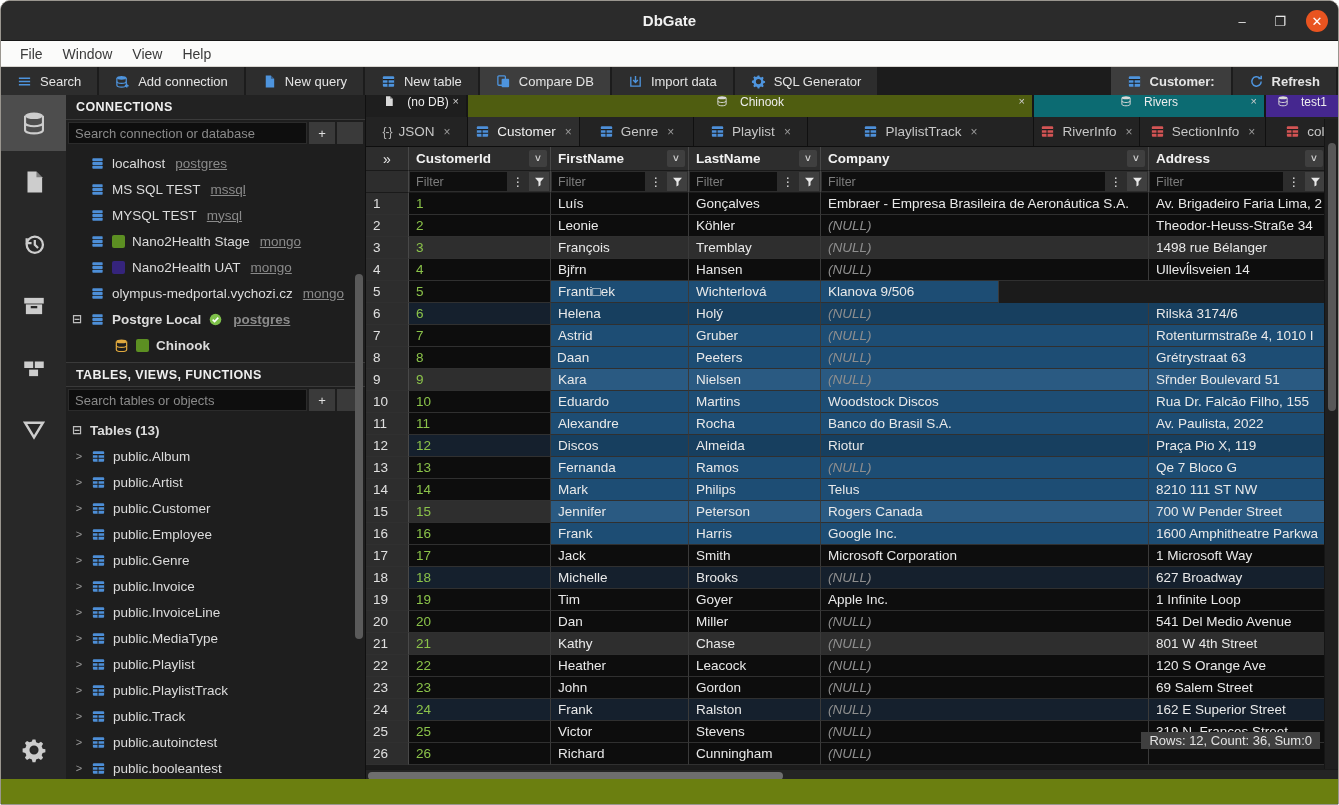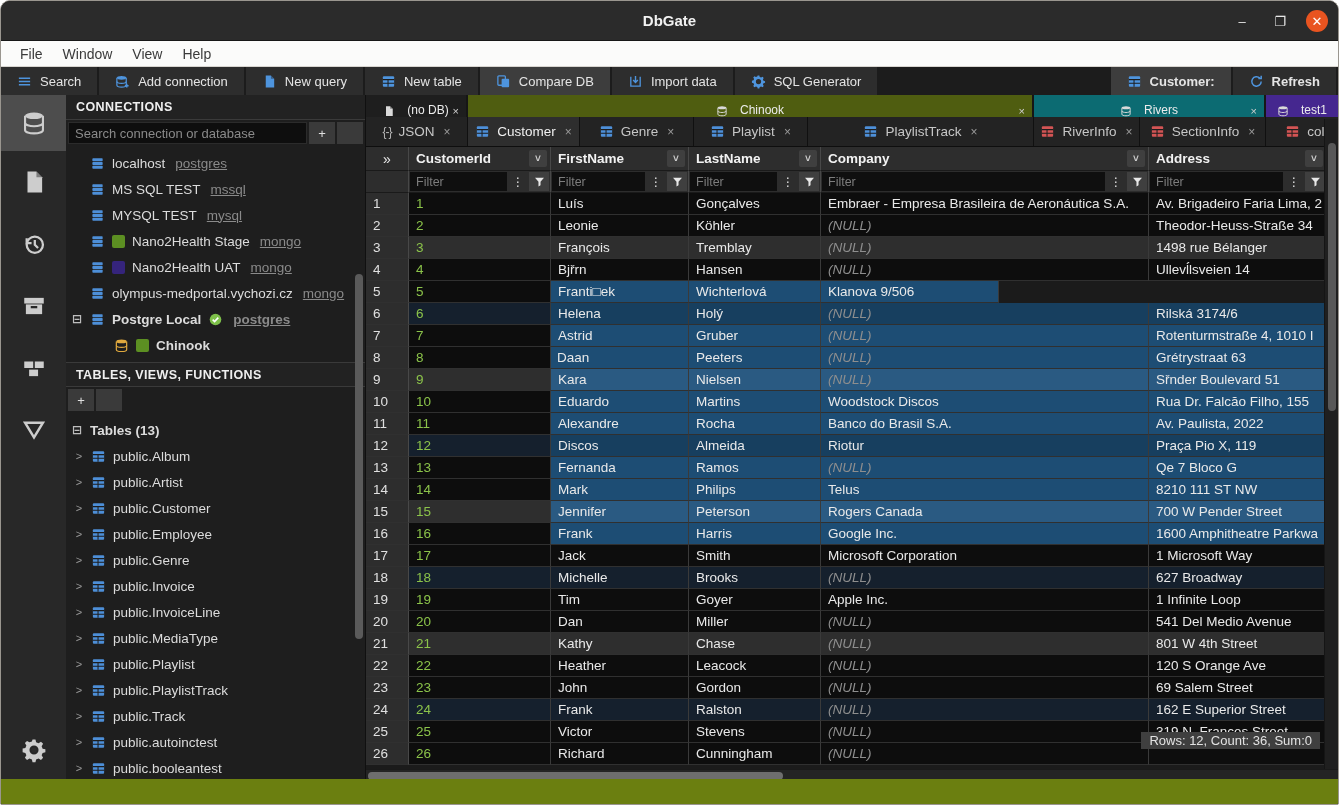--- a/index.html
+++ b/index.html
@@ -46,21 +46,21 @@
   .tree-row .eng{color:#8a8a8a;margin-left:3px;text-decoration:underline;}
   .tree-row .collapse{color:#bdbdbd;font-size:12px;width:12px;margin-left:-19px;text-align:center;}
   .tree-row .chev{color:#9a9a9a;font-size:11px;width:10px;margin-left:-16px;text-align:center;}
   .tree-row.bold{font-weight:bold;}
   .tree-row.child{padding-left:48px;}
   .swatch{width:13px;height:13px;border-radius:2px;display:inline-block;flex:0 0 auto;}
   .vscroll{position:absolute;width:8px;border-radius:4px;background:#5a5a5a;right:2px;}
   
   .content{flex:1;position:relative;background:#1b1b1b;overflow:hidden;}
   .tabgroups{display:flex;height:22px;background:#161616;}
-  .tabgroup{display:flex;align-items:flex-end;justify-content:center;gap:12px;color:#ececec;font-size:12px;
+  .tabgroup{display:flex;align-items:flex-start;justify-content:center;gap:12px;color:#ececec;font-size:12px;
     border-right:2px solid #161616;position:relative;overflow:hidden;flex:0 0 auto;}
   .tabgroup .x{position:absolute;right:7px;color:#cfcfcf;font-size:11px;}
   .tabs{display:flex;height:30px;background:#1d1d1d;border-bottom:1px solid #0e0e0e;}
   .tab{display:flex;align-items:center;justify-content:center;gap:7px;color:#c6c6c6;font-size:13.5px;
     background:#232323;border-right:1px solid #101010;flex:0 0 auto;overflow:hidden;white-space:nowrap;}
   .tab.active{background:#2e2e2e;color:#f0f0f0;}
   .tab .x{color:#9a9a9a;font-size:12px;margin-left:2px;}
   .tab .jsonic{color:#b8b8b8;font-size:12px;letter-spacing:-1px;}
   
   .grid{position:absolute;left:0;top:52px;right:0;bottom:0;display:flex;flex-direction:column;}
@@ -376,20 +376,21 @@
                 <path d="M2.5 3.6v8.8c0 1.1 2.5 2 5.5 2s5.5-.9 5.5-2V3.6" stroke="currentColor" stroke-width="1.3"></path>
                 <path d="M2.5 8c0 1.1 2.5 2 5.5 2s5.5-.9 5.5-2" stroke="currentColor" stroke-width="1.3"></path>
               </svg>
             </span>
             <span class="swatch" style="background: rgb(92, 143, 34);"></span>
             <span>Chinook</span>
           </div>
         </div>
       <div class="panel-header" style="margin-top:4px;">TABLES, VIEWS, FUNCTIONS</div>
       <div class="searchrow">
+        <input placeholder="Search tables or objects" style="">
         <button class="sqbtn">+</button>
         <button class="sqbtn">
             <span class="ico"></span>
           </button>
       </div>
       <div class="tree" id="tables-list" style="position:relative;">
         <div class="vscroll" style="top:36px;height:190px;"></div>
       <div class="tree-row bold">
             <span class="collapse">⊟</span>
             <span>Tables (13)</span>

